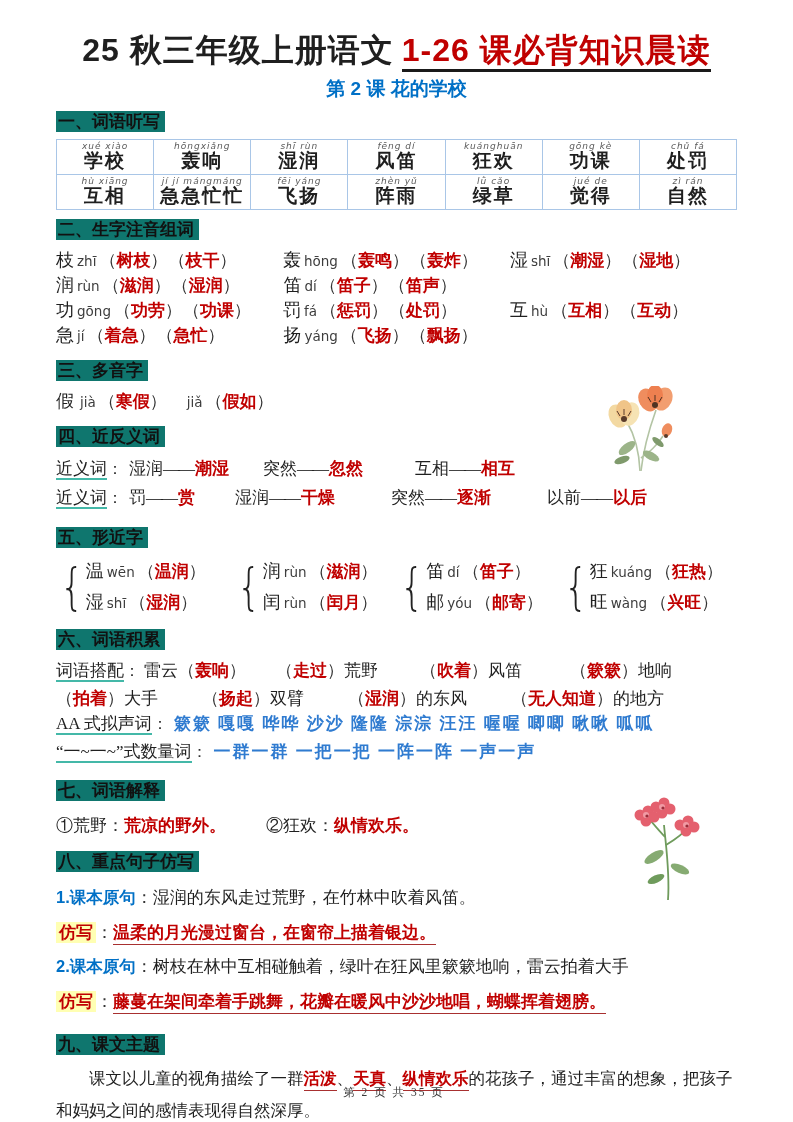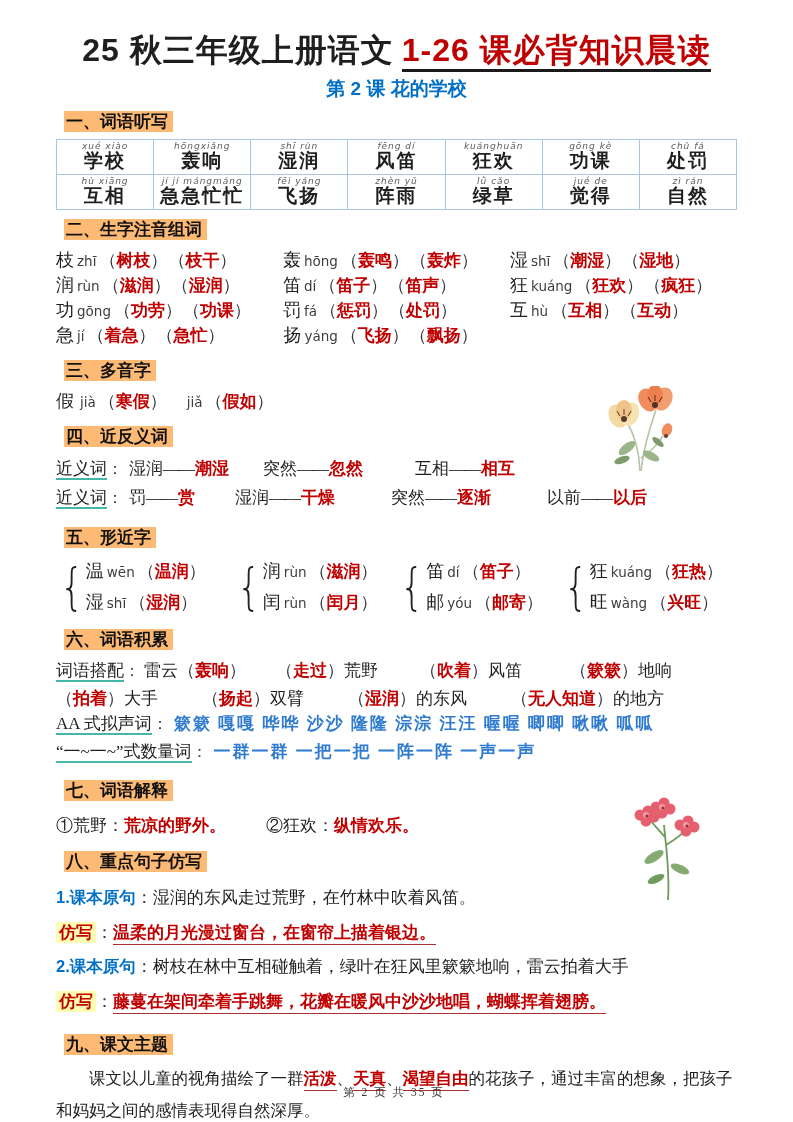--- a/index.html
+++ b/index.html
@@ -15,21 +15,21 @@
     padding:30px 40px 0 40px;
   }
   
   .title{ text-align:center; font-family:"Liberation Sans", sans-serif; font-weight:bold;
           font-size:32px; letter-spacing:1px; line-height:1.25; white-space:nowrap;}
   .title-red{ color:#c00000; border-bottom:3px solid #1a1a1a; padding-bottom:1px; margin-left:8px;}
   .subtitle{ text-align:center; font-family:"Liberation Sans", sans-serif; font-weight:bold;
              font-size:19px; color:#0070c6; margin-top:6px;}
   
   .heading{ display:inline-block; font-family:"Liberation Sans", sans-serif; font-weight:bold;
-            font-size:17px; color:#111; background:#fdba74; padding:2px 5px 2px 2px; margin:9px 0 4px 8px;}
+            font-size:17px; color:#111; background:#0f766e; padding:2px 5px 2px 2px; margin:9px 0 4px 0;}
   .sect{ line-height:1.0; }
   
   table.dict{ width:100%; border-collapse:collapse; table-layout:fixed; margin-top:3px;}
   table.dict td{ border:1px solid #a9c6e7; text-align:center; padding:2px 0 4px 0;}
   .py{ display:block; font-family:"DejaVu Sans", sans-serif; font-size:9px; color:#5a5a5a; letter-spacing:1px;font-style:italic;}
   .hz{ font-size:19px; font-weight:bold; letter-spacing:2px;}
   
   .red{ color:#c00000; font-weight:bold;}
   .hz2{ font-size:18px; }
   .py2{ font-family:"DejaVu Sans", sans-serif; font-size:13.5px; color:#3d3d3d; margin:0 3px;}
@@ -112,21 +112,20 @@
   <div class="sect">
     <span class="heading">二、生字注音组词</span>
     <div class="zline">
       <span class="zentry"><span class="hz2">枝</span><span class="py2">zhī</span><span class="pw">树枝</span><span class="pw">枝干</span></span>
       <span class="zentry"><span class="hz2">轰</span><span class="py2">hōng</span><span class="pw">轰鸣</span><span class="pw">轰炸</span></span>
       <span class="zentry"><span class="hz2">湿</span><span class="py2">shī</span><span class="pw">潮湿</span><span class="pw">湿地</span></span>
     </div>
     <div class="zline">
       <span class="zentry"><span class="hz2">润</span><span class="py2">rùn</span><span class="pw">滋润</span><span class="pw">湿润</span></span>
       <span class="zentry"><span class="hz2">笛</span><span class="py2">dí</span><span class="pw">笛子</span><span class="pw">笛声</span></span>
-      <span class="zentry"><span class="hz2">狂</span><span class="py2">kuáng</span><span class="pw">狂欢</span><span class="pw">疯狂</span></span>
     </div>
     <div class="zline">
       <span class="zentry"><span class="hz2">功</span><span class="py2">gōng</span><span class="pw">功劳</span><span class="pw">功课</span></span>
       <span class="zentry"><span class="hz2">罚</span><span class="py2">fá</span><span class="pw">惩罚</span><span class="pw">处罚</span></span>
       <span class="zentry"><span class="hz2">互</span><span class="py2">hù</span><span class="pw">互相</span><span class="pw">互动</span></span>
     </div>
     <div class="zline">
       <span class="zentry"><span class="hz2">急</span><span class="py2">jí</span><span class="pw">着急</span><span class="pw">急忙</span></span>
       <span class="zentry"><span class="hz2">扬</span><span class="py2">yáng</span><span class="pw">飞扬</span><span class="pw">飘扬</span></span>
     </div>
@@ -244,21 +243,21 @@
       <span class="blue-label">2.课本原句</span><span class="colon"></span><span>树枝在林中互相碰触着，绿叶在狂风里簌簌地响，雷云拍着大手</span>
     </div>
     <div class="fxline">
       <span class="imit-label">仿写</span><span class="colon"></span><span class="red-ul">藤蔓在架间牵着手跳舞，花瓣在暖风中沙沙地唱，蝴蝶挥着翅膀。</span>
     </div>
   </div>
 
   <div class="sect">
     <span class="heading">九、课文主题</span>
     <div class="theme">
-      <span>课文以儿童的视角描绘了一群</span><span class="red-ul">活泼</span><span>、</span><span class="red-ul">天真</span><span>、</span><span class="red-ul">渴望自由</span><span>的花孩子，通过丰富的想象，把孩子和妈妈之间的感情表现得自然深厚。</span>
+      <span>课文以儿童的视角描绘了一群</span><span class="red-ul">活泼</span><span>、</span><span class="red-ul">天真</span><span>、</span><span class="red-ul">纵情欢乐</span><span>的花孩子，通过丰富的想象，把孩子和妈妈之间的感情表现得自然深厚。</span>
     </div>
   </div>
 
   <div class="footer">第 2 页 共 35 页</div>
 
   <svg class="flower1" width="96" height="86" viewBox="0 0 96 86">
     <g stroke="#b3c4a4" stroke-width="1.6" fill="none">
       <path d="M49 85 C48 62 43 48 36 36"></path>
       <path d="M50 85 C53 58 60 38 65 24"></path>
       <path d="M50 72 C58 66 66 60 72 50"></path>

